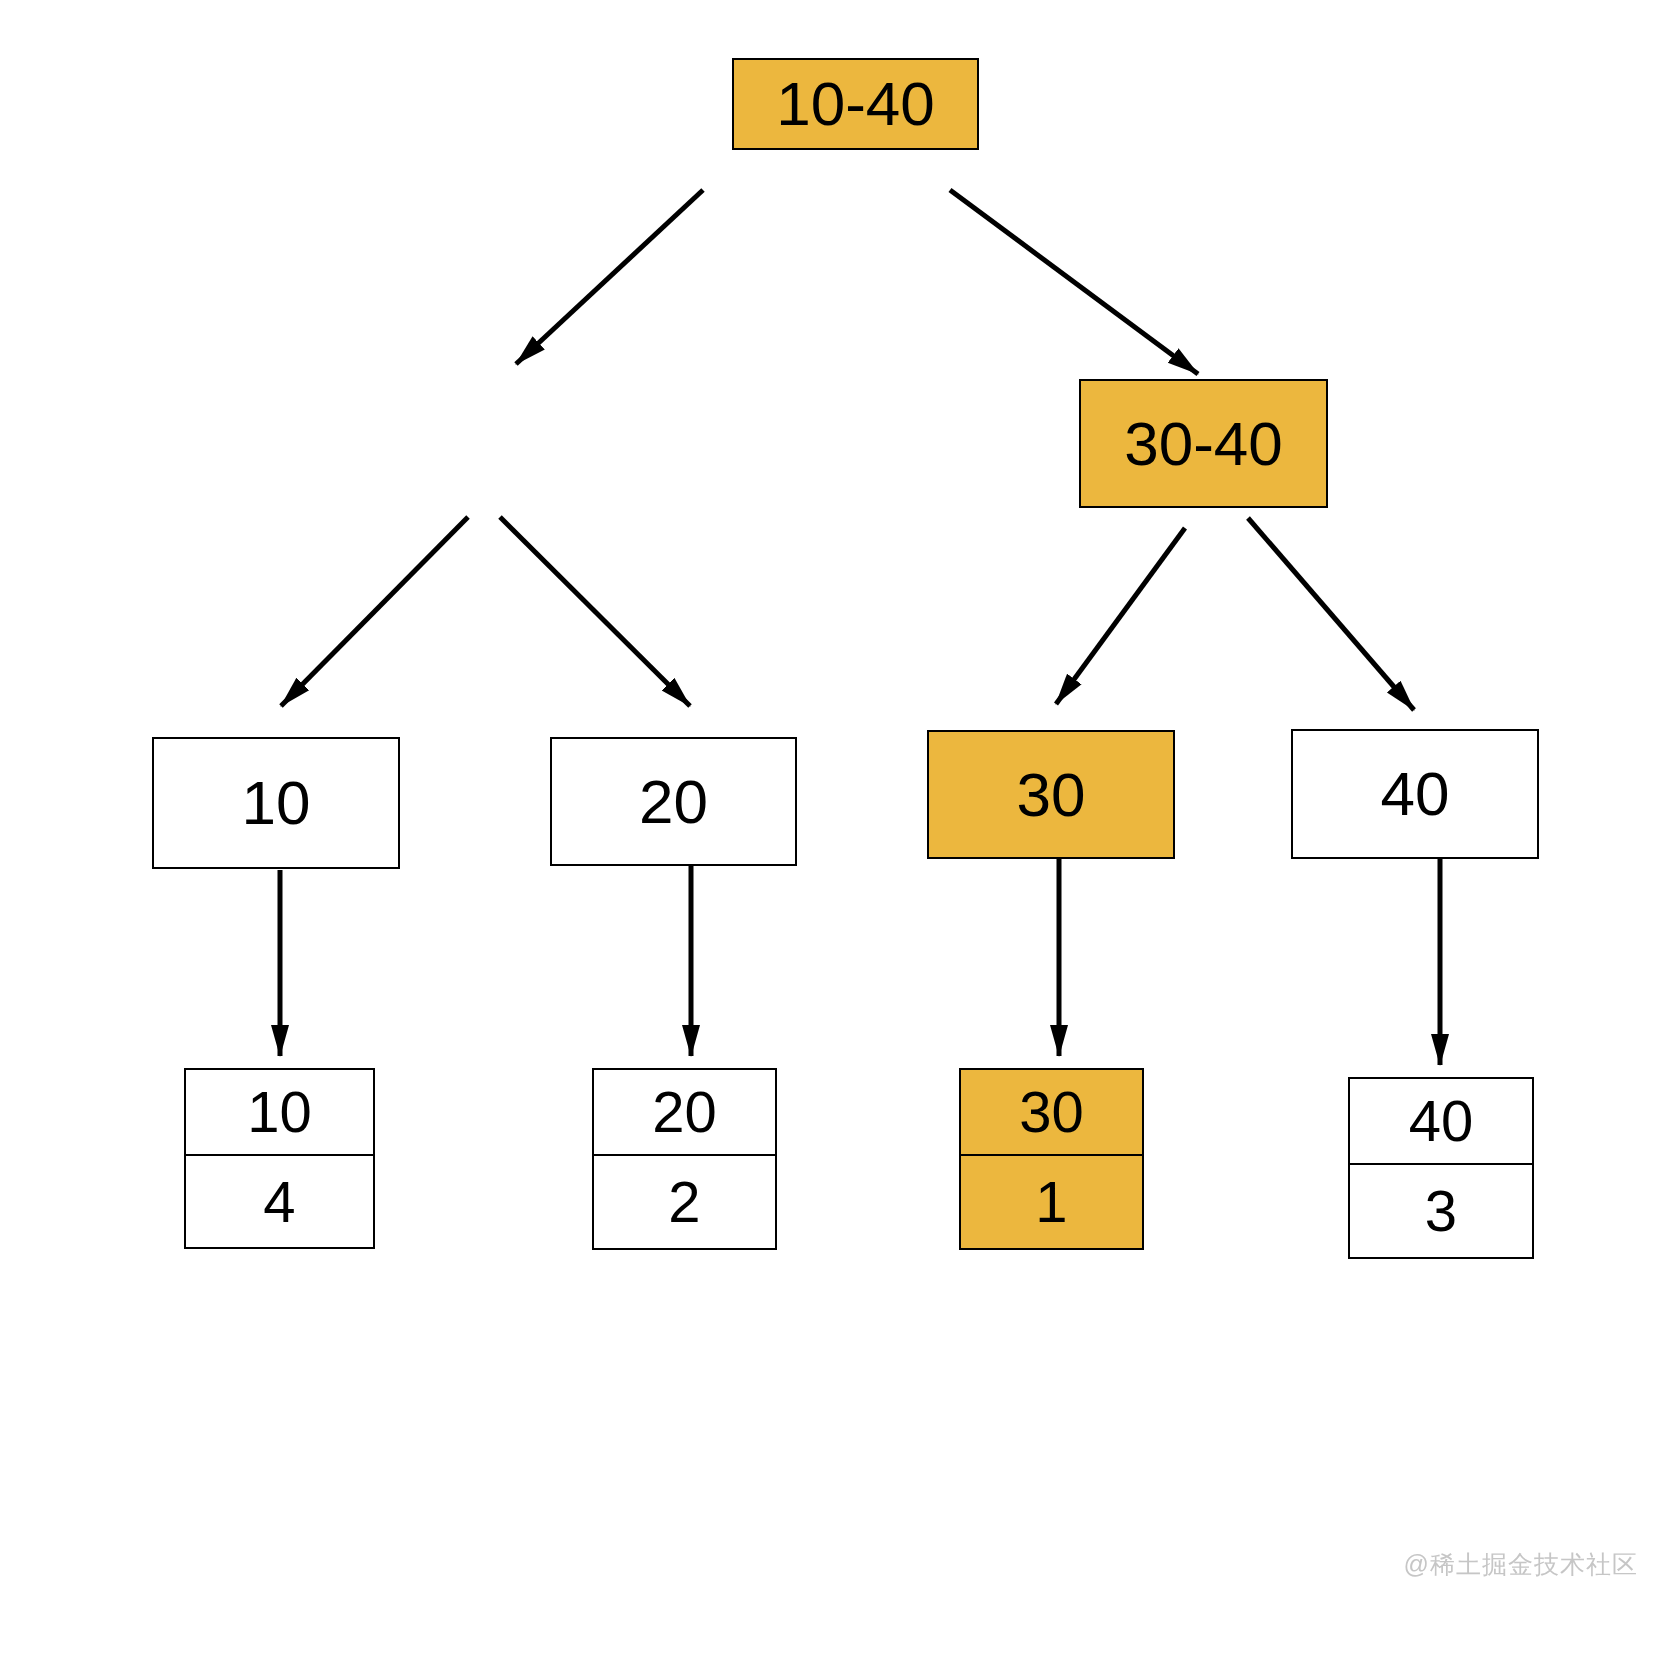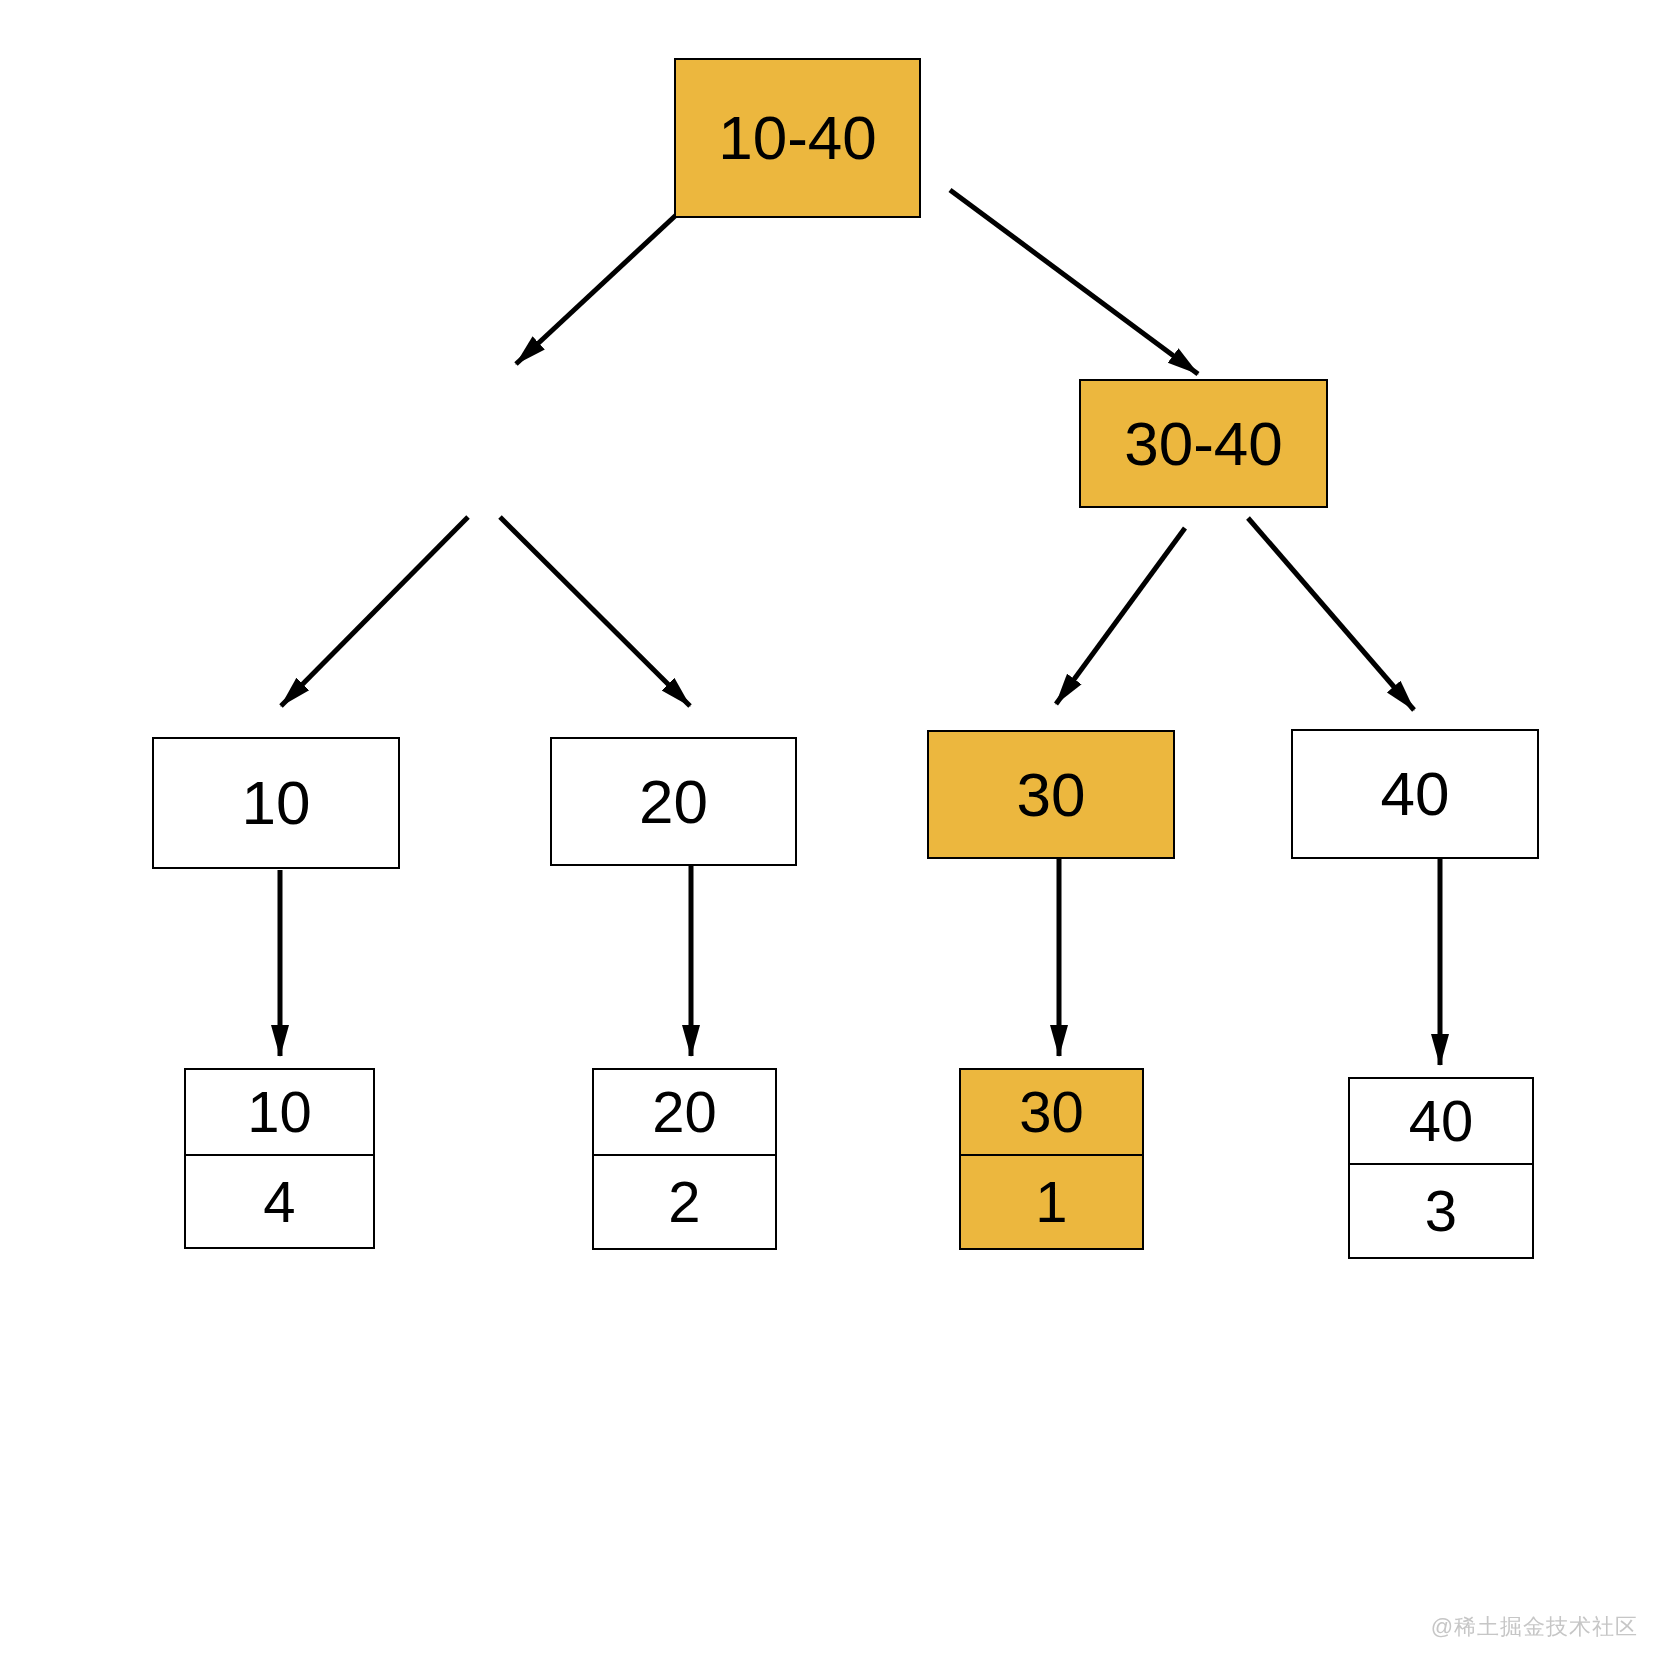--- a/index.html
+++ b/index.html
@@ -48,23 +48,23 @@
     align-items: center;
     justify-content: center;
     font-size: 58px;
     line-height: 1;
     color: var(--text);
   }
   .leaf .cell-top { height: 86px; border-bottom: 2px solid var(--border); }
   .leaf .cell-bottom { flex: 1; }
   .watermark {
     position: absolute;
-    top: 1612px;
+    top: 1548px;
     right: 42px;
-    font-size: 22px;
+    font-size: 25px;
     letter-spacing: 1px;
     color: var(--watermark);
   }
 </style>
 </head>
 <body>
 
 <div class="canvas">
 
   <svg class="arrows" width="1680" height="1680" viewBox="0 0 1680 1680" xmlns="http://www.w3.org/2000/svg">
@@ -78,21 +78,21 @@
     <line class="edge" x1="468" y1="517" x2="281" y2="706" marker-end="url(#ah)"></line>
     <line class="edge" x1="500" y1="517" x2="690" y2="706" marker-end="url(#ah)"></line>
     <line class="edge" x1="1185" y1="528" x2="1056" y2="704" marker-end="url(#ah)"></line>
     <line class="edge" x1="1248" y1="518" x2="1414" y2="710" marker-end="url(#ah)"></line>
     <line class="edge" x1="280" y1="870" x2="280" y2="1056" marker-end="url(#ah)"></line>
     <line class="edge" x1="691" y1="866" x2="691" y2="1056" marker-end="url(#ah)"></line>
     <line class="edge" x1="1059" y1="859" x2="1059" y2="1056" marker-end="url(#ah)"></line>
     <line class="edge" x1="1440" y1="859" x2="1440" y2="1065" marker-end="url(#ah)"></line>
   </svg>
 
-  <div class="node hl" style="left:674px; top:58px; width:247px; height:160px;">
+  <div class="node hl" style="left:732px; top:58px; width:247px; height:92px;">
     <span>10-40</span>
   </div>
 
 
   <div class="node hl" style="left:1079px; top:379px; width:249px; height:129px;">
     <span>30-40</span>
   </div>
 
   <div class="node" style="left:152px; top:737px; width:248px; height:132px;">
     <span>10</span>

